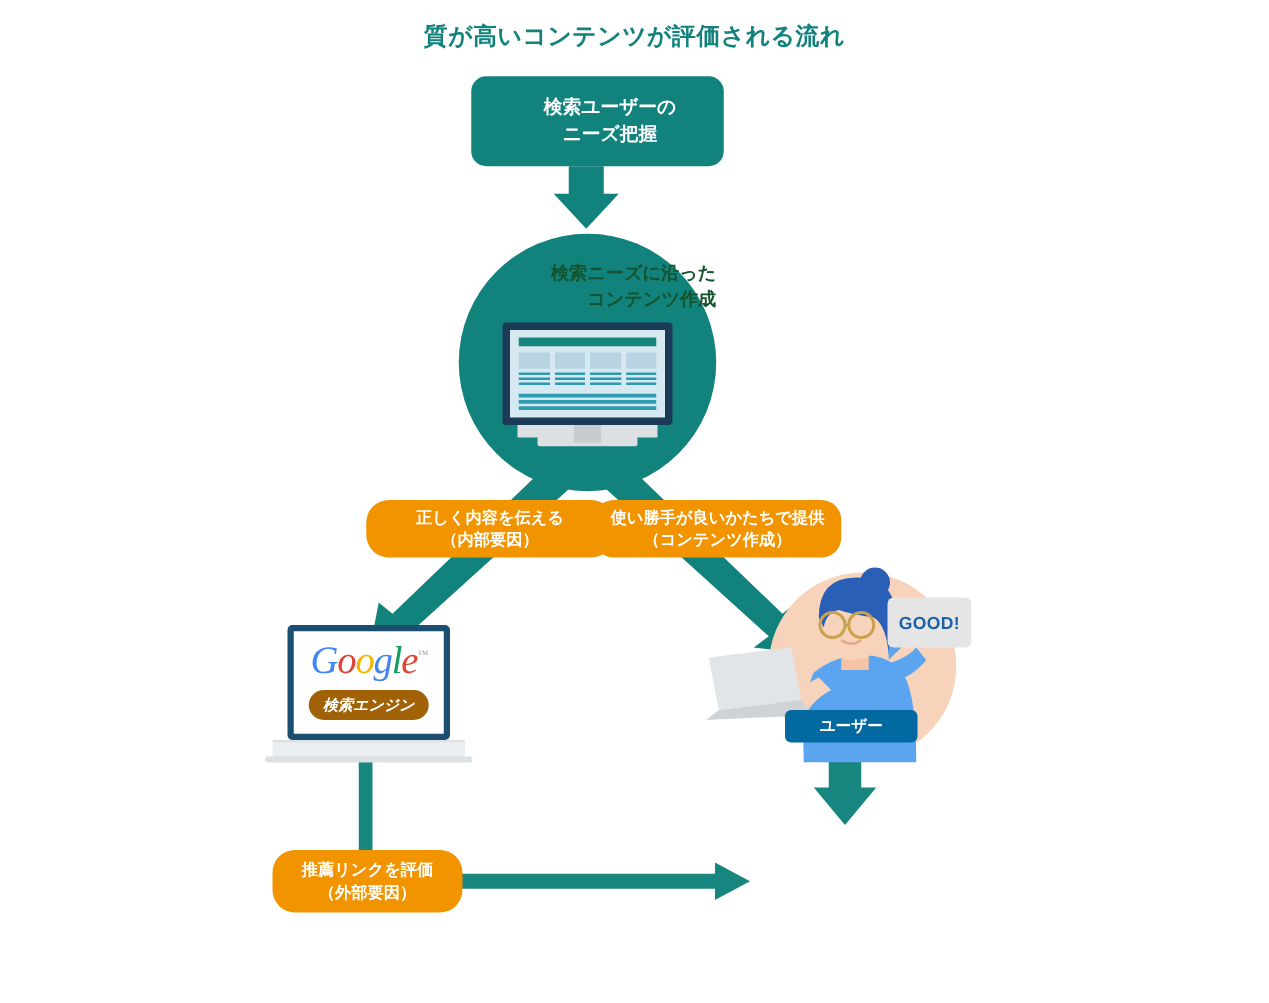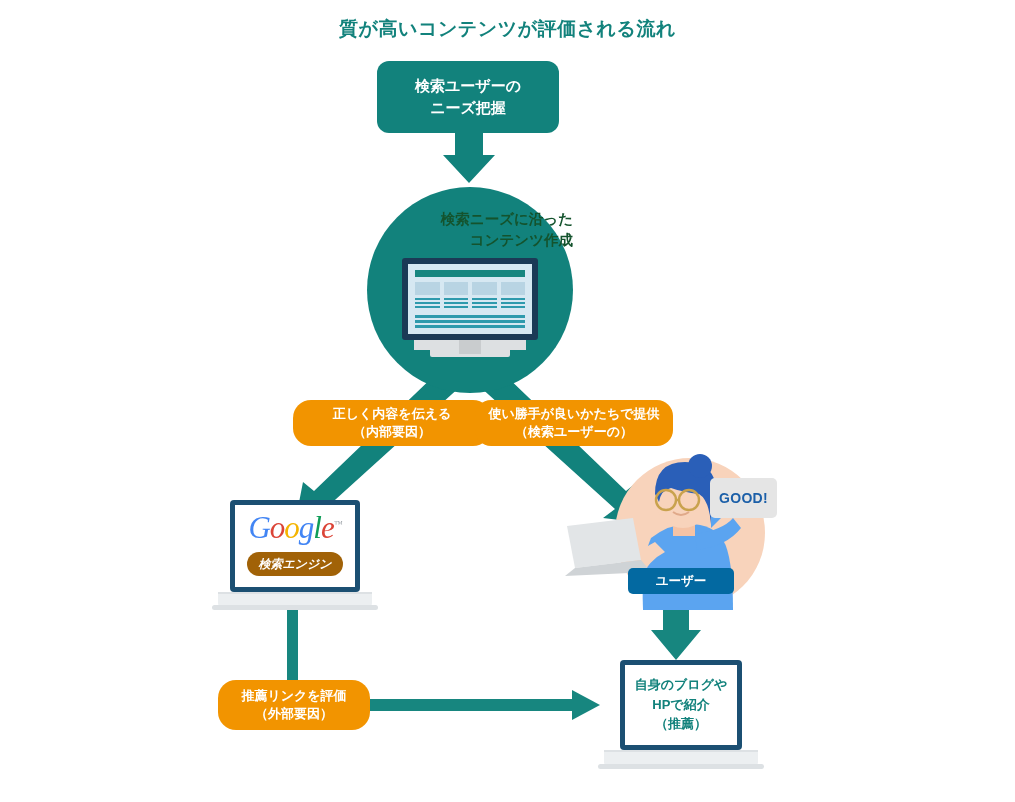--- a/index.html
+++ b/index.html
@@ -39,20 +39,21 @@
 
   
   #step1-box {
     left: 377px; top: 61px;
     width: 182px; height: 72px;
     background: #12827c;
     border-radius: 12px;
     display: flex;
     align-items: center;
     justify-content: center;
+    padding-left: 20px;
   }
   #step1-box .boxtext {
     color: #ffffff;
     font-size: 15px;
     font-weight: bold;
     line-height: 1.45;
     text-align: center;
   }
 
   
@@ -358,21 +359,21 @@
   <div class="abs pill-orange" id="pill-internal">
     <div>
       <span>正しく内容を伝える</span><br>
       <span>（内部要因）</span>
     </div>
   </div>
 
   <div class="abs pill-orange" id="pill-usability">
     <div>
       <span>使い勝手が良いかたちで提供</span><br>
-      <span>（検索ユーザーの）</span>
+      <span>（コンテンツ作成）</span>
     </div>
   </div>
 
   <div class="abs" id="google-laptop">
     <div class="abs gl-lidframe"></div>
     <div class="abs gl-screen"></div>
     <div class="abs" id="google-logo"><span class="g-b">G</span><span class="g-r">o</span><span class="g-y">o</span><span class="g-b">g</span><span class="g-g">l</span><span class="g-r">e</span><span class="g-tm">™</span></div>
     <div class="abs" id="pill-search-engine">検索エンジン</div>
     <div class="abs gl-keyboard"></div>
     <div class="abs gl-foot"></div>
@@ -418,25 +419,14 @@
     <div class="abs" id="pill-user">ユーザー</div>
   </div>
 
   <div class="abs pill-orange" id="pill-external">
     <div>
       <span>推薦リンクを評価</span><br>
       <span>（外部要因）</span>
     </div>
   </div>
 
-  <div class="abs" id="final-laptop">
-    <div class="abs fl-lidframe"></div>
-    <div class="abs fl-screen"></div>
-    <div class="abs" id="final-laptop-text">
-      <span>自身のブログや</span><br>
-      <span>HPで紹介</span><br>
-      <span>（推薦）</span>
-    </div>
-    <div class="abs fl-keyboard"></div>
-    <div class="abs fl-foot"></div>
-  </div>
 
 </div>
 
 </body></html>

